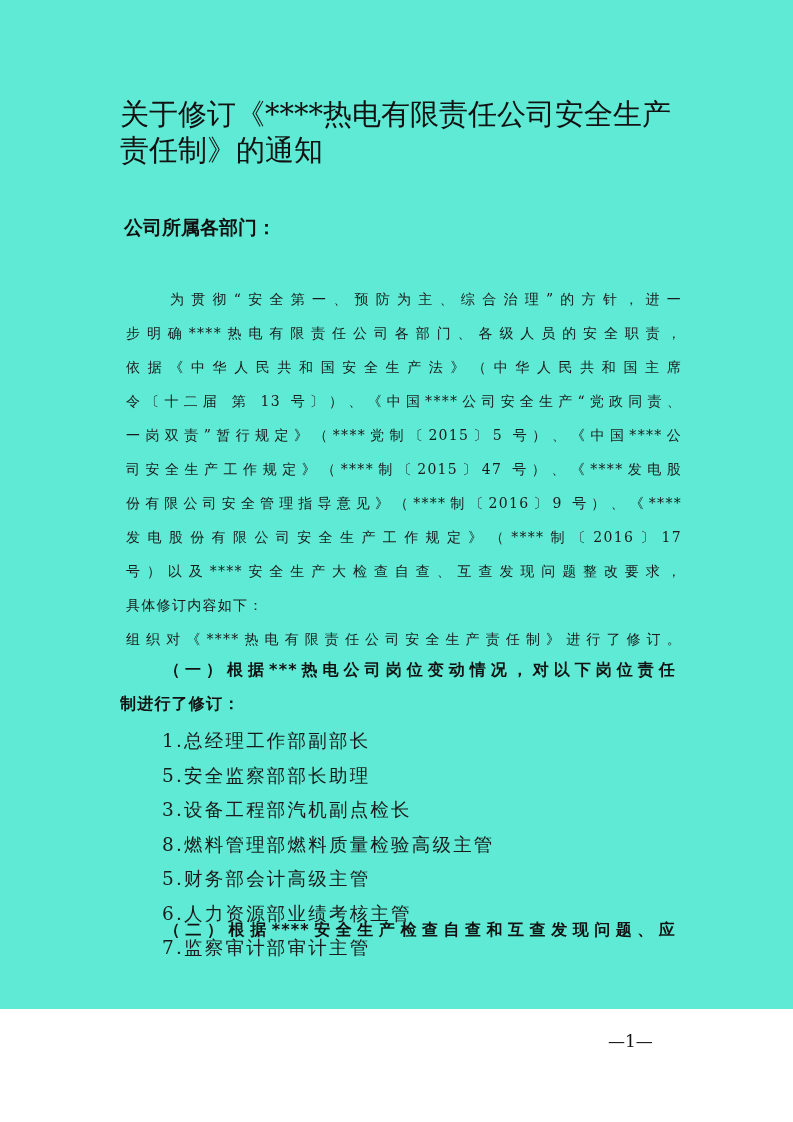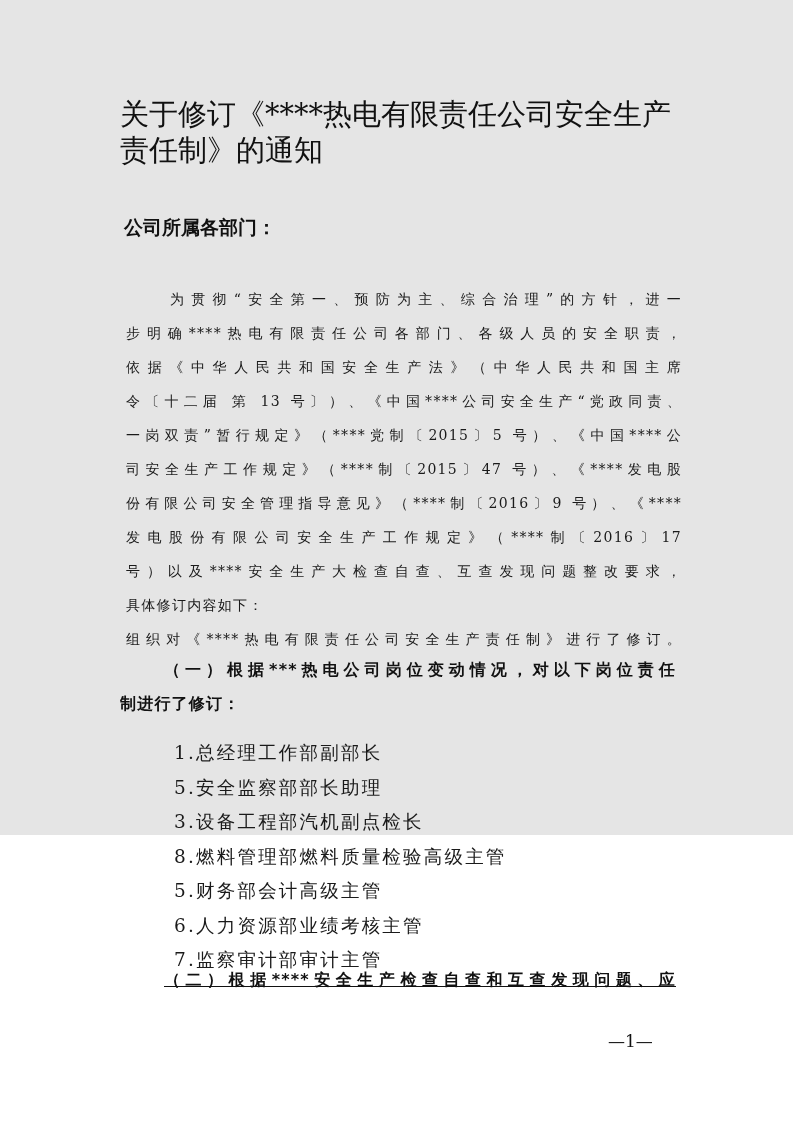--- a/index.html
+++ b/index.html
@@ -12,22 +12,22 @@
     height: 1122px;
     position: relative;
     overflow: hidden;
     color: #111111;
     font-family: "DejaVu Serif", "Liberation Serif", serif;
   }
   .page {
     position: absolute;
     left: 0; top: 0;
     width: 793px;
-    height: 835px;
-    background: #e5e5e5;
+    height: 1009px;
+    background: #5eead4;
   }
   .title {
     position: absolute;
     left: 120px;
     top: 96px;
     width: 560px;
     font-family: "DejaVu Serif", "Liberation Serif", serif;
     font-size: 29px;
     line-height: 36px;
     font-weight: normal;
@@ -88,26 +88,26 @@
     display: block;
     white-space: nowrap;
     overflow: hidden;
     text-align: justify;
     text-align-last: justify;
     height: 34px;
   }
   .section-head .line.last { text-align-last: left; }
   .section-head .indent { padding-left: 44px; }
   .section-one { top: 653px; }
-  .section-two { top: 963px; text-decoration: underline; }
+  .section-two { top: 913px; }
   .list {
     position: absolute;
     left: 162px;
     top: 724px;
-    margin: 12px;
+    margin: 0;
     padding: 0;
     list-style: none;
     font-family: "DejaVu Serif", "Liberation Serif", serif;
     font-size: 18.5px;
     line-height: 34.5px;
     letter-spacing: 2.2px;
     color: #1a1a1a;
   }
   .list li { margin: 0; padding: 0; white-space: nowrap; }
   .page-number {

